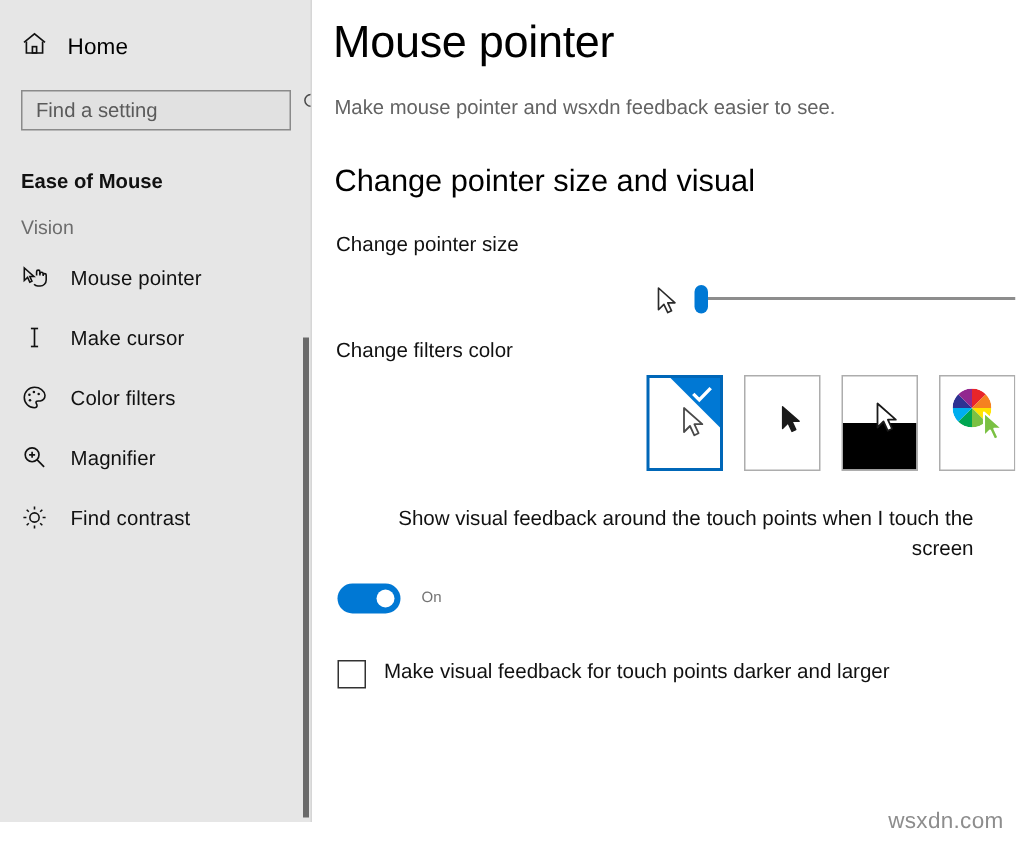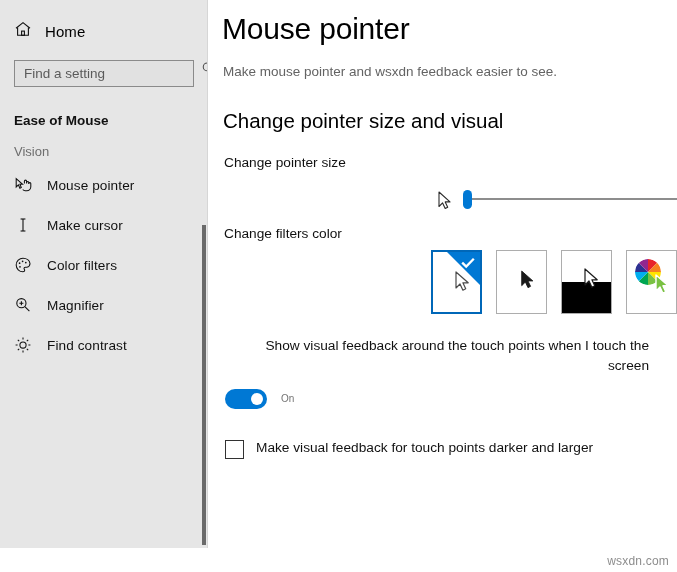--- a/index.html
+++ b/index.html
@@ -255,22 +255,22 @@
     background: #fff;
     cursor: default;
     flex: 0 0 19px;
   }
   .check-label {
     font-size: 13.7px;
     color: #111;
   }
   .watermark {
     position: absolute;
-    right: 8px; bottom: 4px;
-    font-size: 12px;
+    right: 8px; bottom: 16px;
+    font-size: 15px;
     color: #8d8d8d;
     letter-spacing: 0.2px;
   }
 </style>
 </head>
 <body>
 
 <div id="app">
 
   <div id="sidebar">

